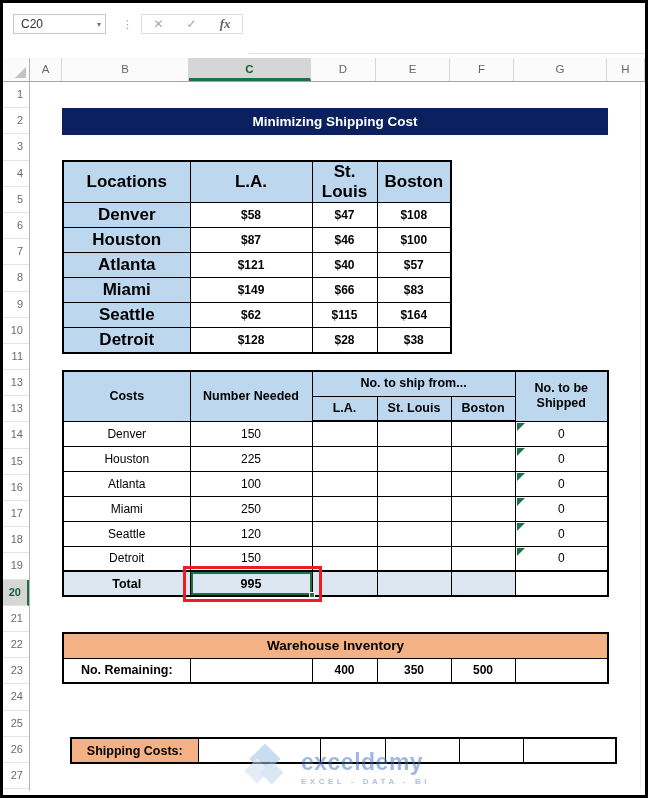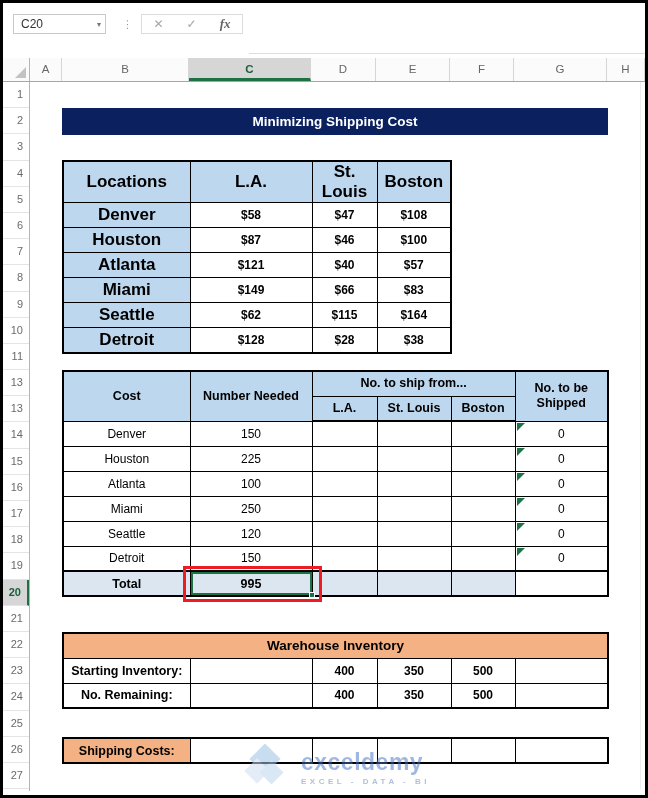--- a/index.html
+++ b/index.html
@@ -88,21 +88,21 @@
   .fill-handle { position:absolute; right:-3px; bottom:-3px; width:6px; height:6px;
                  background:var(--green); border:1px solid #fff; pointer-events:none; }
   .cell-redbox { position:absolute; left:-8px; top:-6px; right:-10px; bottom:-7px;
                  border:3px solid var(--red); pointer-events:none; z-index:5; }
 
   .t-ware { left:59px; top:629px; width:546px; }
   .t-ware td.title { background:var(--orange); font-weight:bold; font-size:13.5px; }
   .t-ware td.lbl { font-weight:bold; font-size:12.5px; }
   .t-ware td.num { font-weight:bold; }
 
-  .t-shipcost { left:59px; top:734px; width:546px; }
+  .t-shipcost { left:67px; top:734px; width:546px; }
   .t-shipcost td.lbl { background:var(--orange); font-weight:bold; font-size:12.5px; }
 
   
   .watermark { position:absolute; left:243px; top:741px; display:flex; align-items:center;
                z-index:10; pointer-events:none; }
   .wm-logo { position:relative; width:40px; height:48px; opacity:.55; }
   .wm-d1 { position:absolute; left:8px; top:4px; width:22px; height:22px;
            background:#9dc3e6; transform:rotate(45deg); }
   .wm-d2 { position:absolute; left:2px; top:18px; width:18px; height:18px;
            background:#cfe0f1; transform:rotate(45deg); }
@@ -238,21 +238,21 @@
     <colgroup>
         <col style="width:127px">
         <col style="width:122px">
         <col style="width:65px">
         <col style="width:74px">
         <col style="width:64px">
         <col style="width:93px">
     </colgroup>
       <tbody>
         <tr>
-      <td class="hdr" rowspan="2">Cost</td>
+      <td class="hdr" rowspan="2">Costs</td>
       <td class="hdr" rowspan="2">Number Needed</td>
       <td class="hdr" colspan="3">No. to ship from...</td>
       <td class="hdr" rowspan="2">No. to be Shipped</td>
     </tr>
     <tr class="hdr-split">
       <td class="hdr">L.A.</td>
       <td class="hdr">St. Louis</td>
       <td class="hdr">Boston</td>
     </tr>
     <tr>
@@ -326,28 +326,20 @@
         <col style="width:65px">
         <col style="width:74px">
         <col style="width:64px">
         <col style="width:93px">
     </colgroup>
       <tbody>
         <tr>
       <td class="title" colspan="6">Warehouse Inventory</td>
     </tr>
     <tr>
-      <td class="lbl">Starting Inventory:</td>
-      <td></td>
-      <td class="num">400</td>
-      <td class="num">350</td>
-      <td class="num">500</td>
-      <td></td>
-    </tr>
-    <tr>
       <td class="lbl">No. Remaining:</td>
       <td></td>
       <td class="num">400</td>
       <td class="num">350</td>
       <td class="num">500</td>
       <td></td>
     </tr>
   </tbody>
     </table>
 

